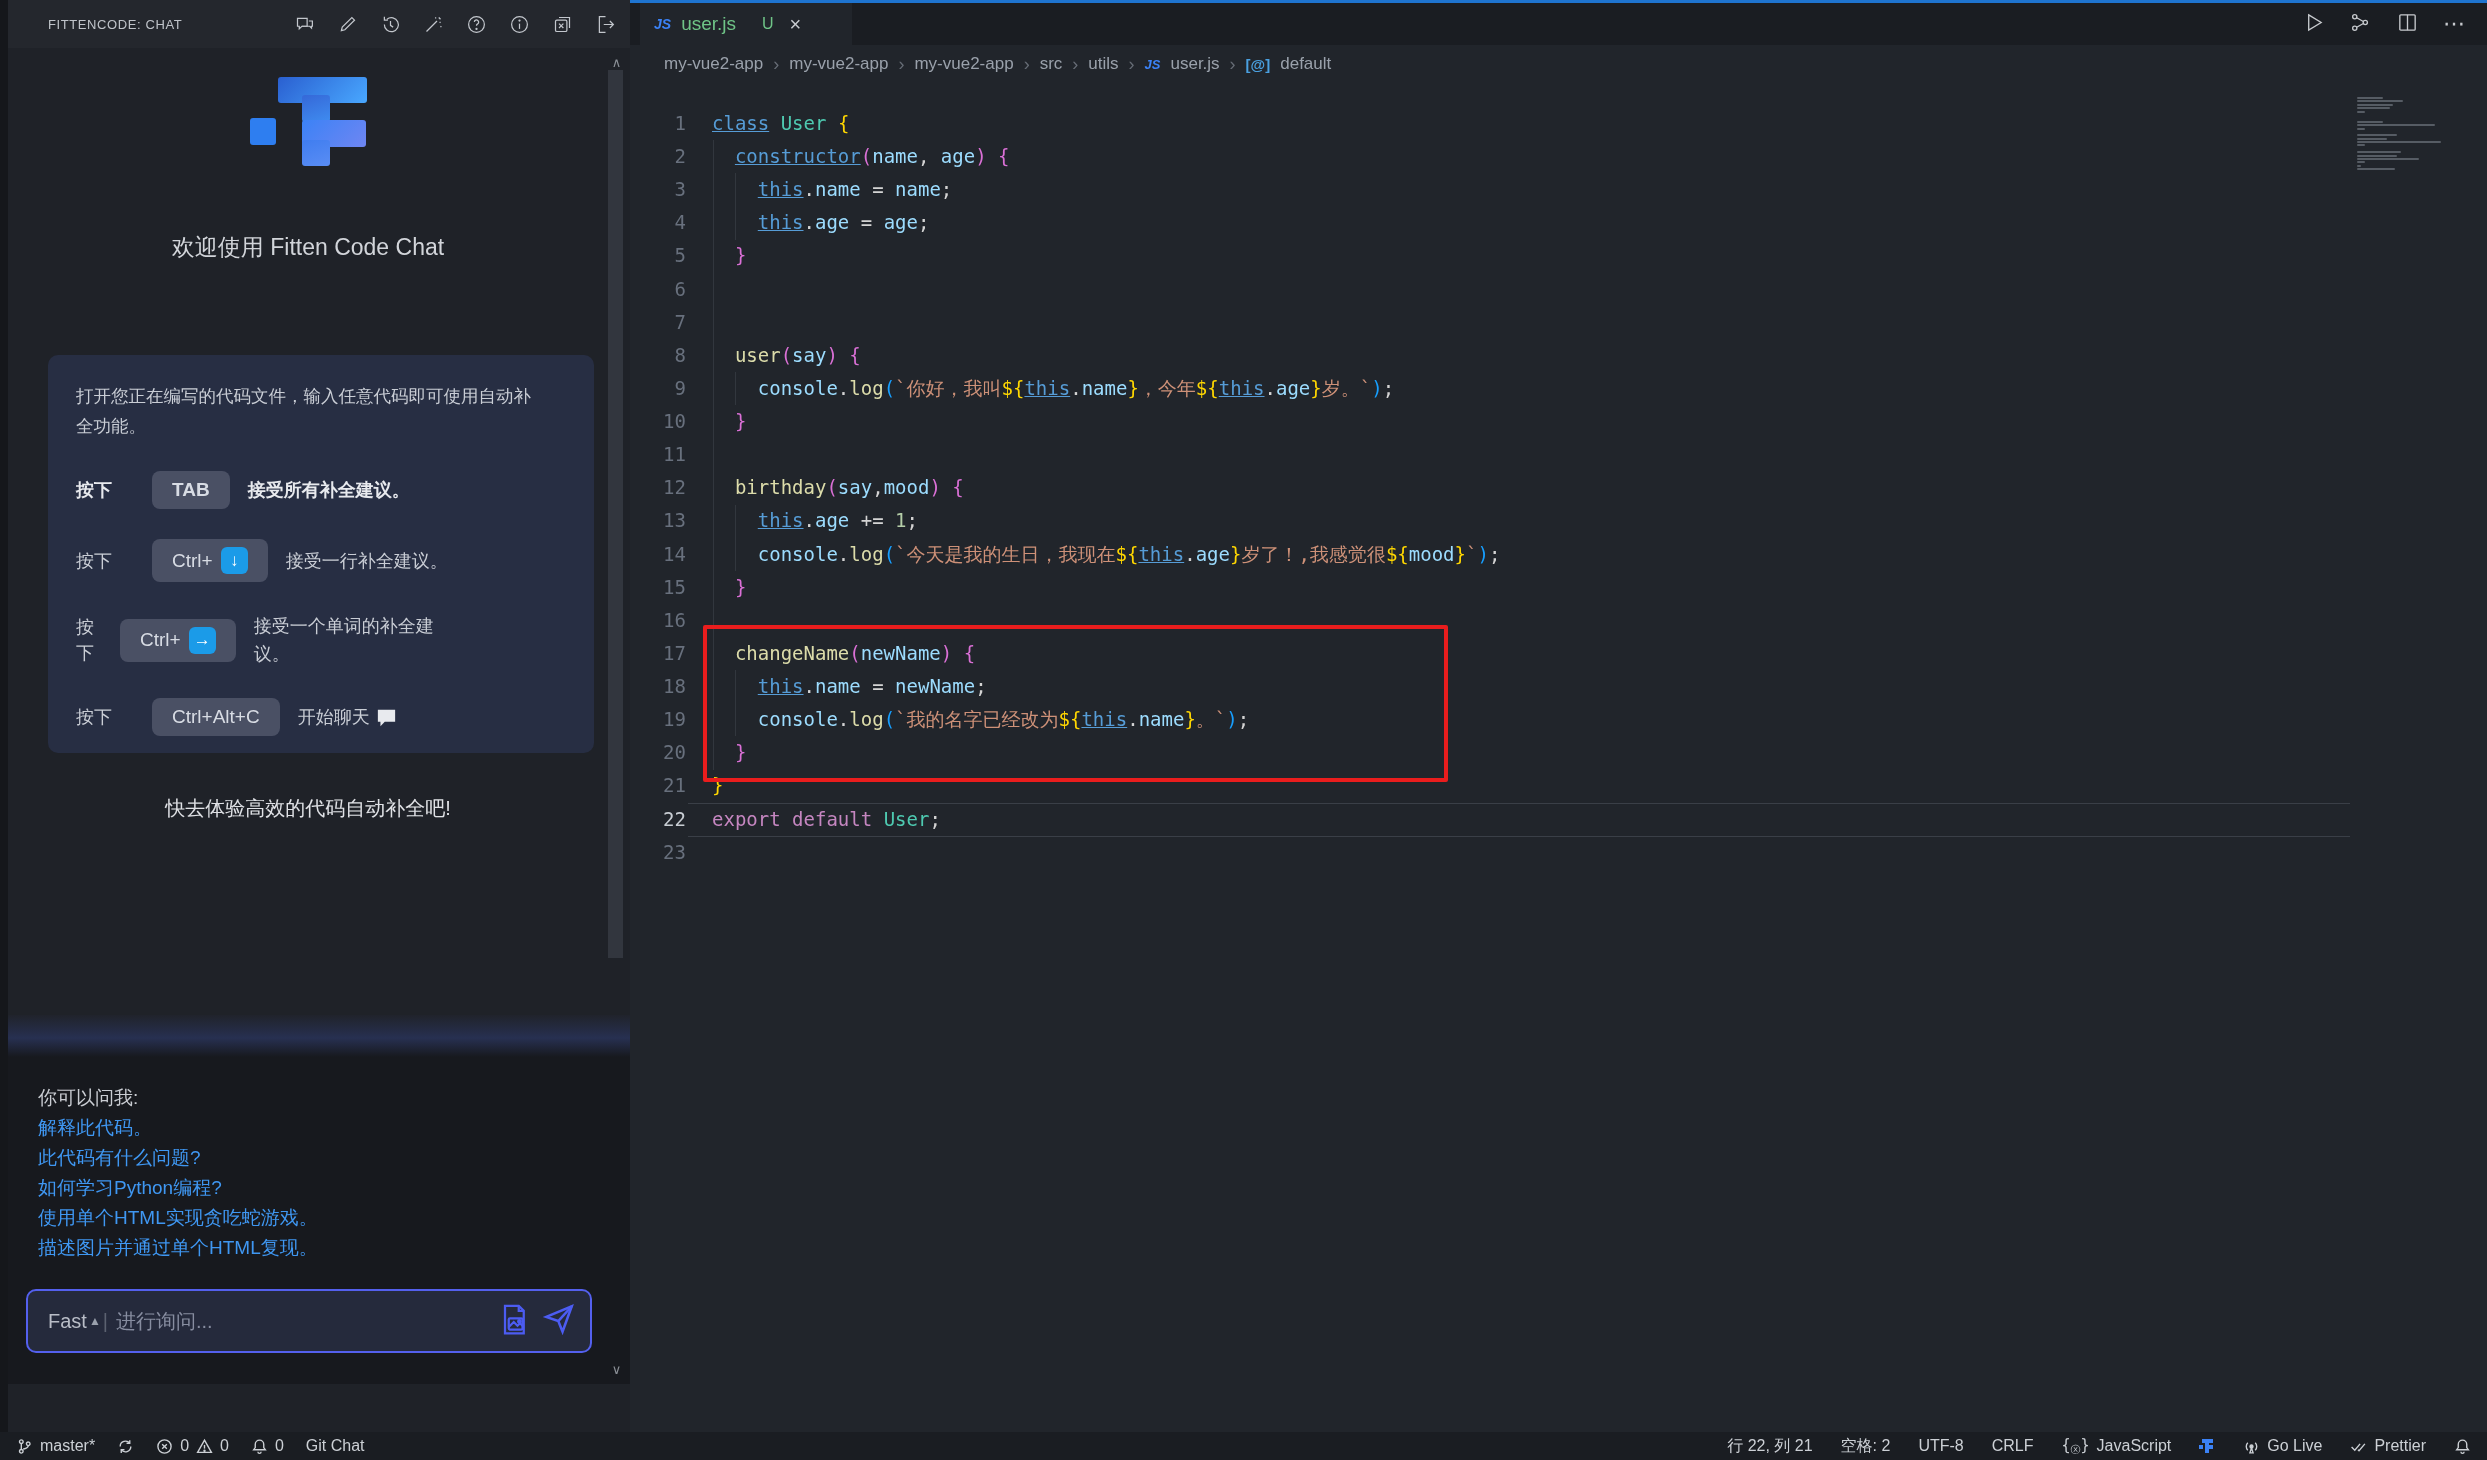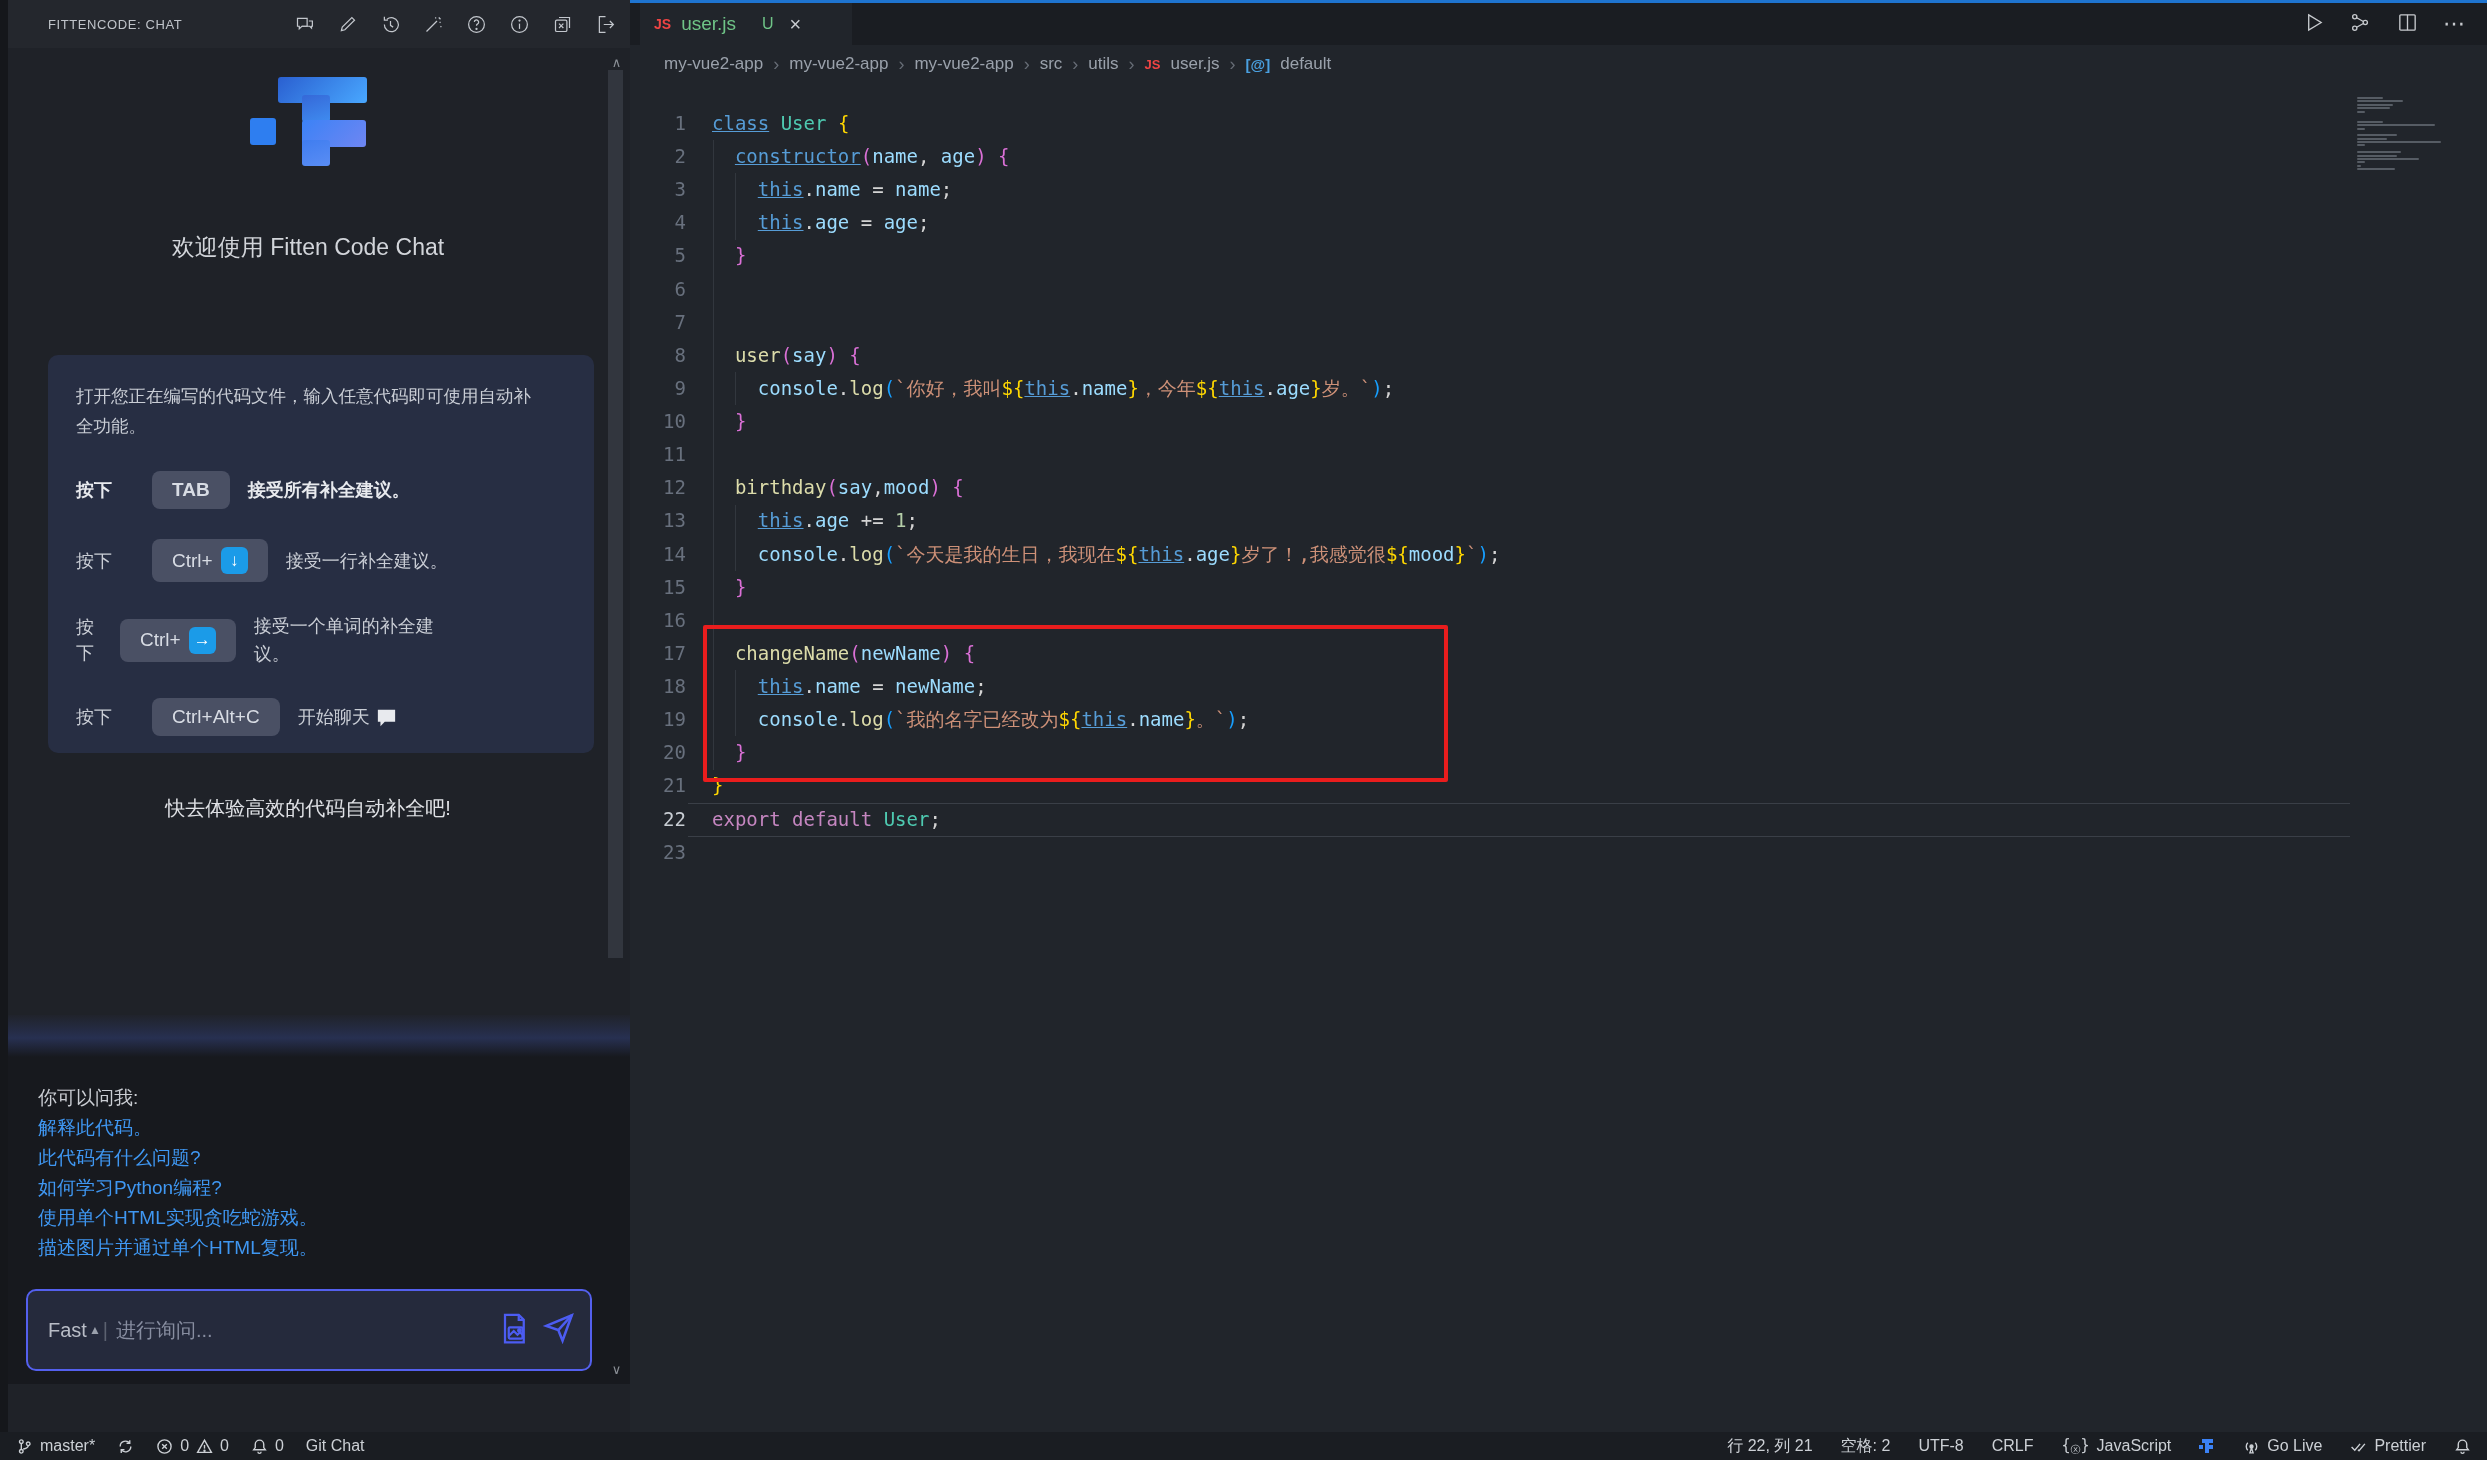--- a/index.html
+++ b/index.html
@@ -46,41 +46,41 @@
   #outro { left:0; top:795px; width:600px; text-align:center; color:#e0e2e6; font-size:20px; }
 
   #side-band { left:0; top:1015px; width:622px; height:42px;
                background:linear-gradient(#20232b 0%, #273051 55%, #17191e 100%); }
   #side-lower { left:0; top:1057px; width:622px; height:327px; background:#17191e; }
 
   #ask-block { left:30px; top:26px; font-size:19px; line-height:30px; }
   #ask-block .ask-head { color:#c9ccd2; }
   #ask-block a { display:block; color:#3f97f2; text-decoration:none; cursor:pointer; }
 
-  #chat-input { left:18px; top:232px; width:566px; height:82px; background:#252a3c;
+  #chat-input { left:18px; top:232px; width:566px; height:64px; background:#252a3c;
                 border:2px solid #5460ee; border-radius:10px; display:flex;
                 align-items:center; padding:0 14px 0 20px; }
   #chat-input .ci-model { color:#b9bdc7; font-size:20px; }
   #chat-input .ci-caret { color:#9aa0ac; font-size:12px; margin:0 2px; }
   #chat-input .ci-div { color:#5b6170; font-size:20px; margin-right:8px; }
   #chat-input .ci-ph { color:#878da0; font-size:20px; }
   #chat-input .ci-icons { margin-left:auto; display:flex; gap:12px; align-items:center; }
   .ci-ic svg { stroke:#4c5cf2; fill:none; stroke-width:1.8; }
 
   #side-scroll-thumb { left:600px; top:70px; width:15px; height:888px; background:#3a3e45;
                        opacity:.75; }
   .scroll-chevron { left:601px; color:#8b9097; font-size:13px; width:15px; text-align:center; }
 
   
   #editor { left:630px; top:0; width:1857px; height:1432px; background:#21252b; }
   #blue-top { left:0; top:0; width:1857px; height:3px; background:#1e74d0; }
   #tabbar { left:0; top:3px; width:1857px; height:42px; background:#1a1d22; }
   #tab-active { left:10px; top:0; width:212px; height:42px; background:#21252b;
                 display:flex; align-items:center; padding:0 14px; cursor:pointer; }
-  .js-badge { color:#ef4444; font-weight:bold; font-size:14px; }
+  .js-badge { color:#3b82f6; font-weight:bold; font-size:14px; font-style:italic; }
   #tab-active .tab-file { color:#6fc487; font-size:19px; margin-left:10px; }
   #tab-active .tab-dirty { color:#6fc487; font-size:16px; margin-left:26px; }
   #tab-active .tab-close { color:#c9ccd1; font-size:20px; margin-left:16px; cursor:pointer; }
   #editor-toolbar { position:absolute; right:22px; top:8px; display:flex; gap:24px;
                     align-items:center; }
   .ticon { width:23px; height:23px; display:inline-flex; cursor:pointer; }
   .ticon svg { width:23px; height:23px; stroke:#c7cace; fill:none; stroke-width:1.4; }
   .ticon.ellipsis { color:#c7cace; font-size:22px; width:auto; }
 
   #breadcrumbs { left:34px; top:45px; height:38px; display:flex; align-items:center;

